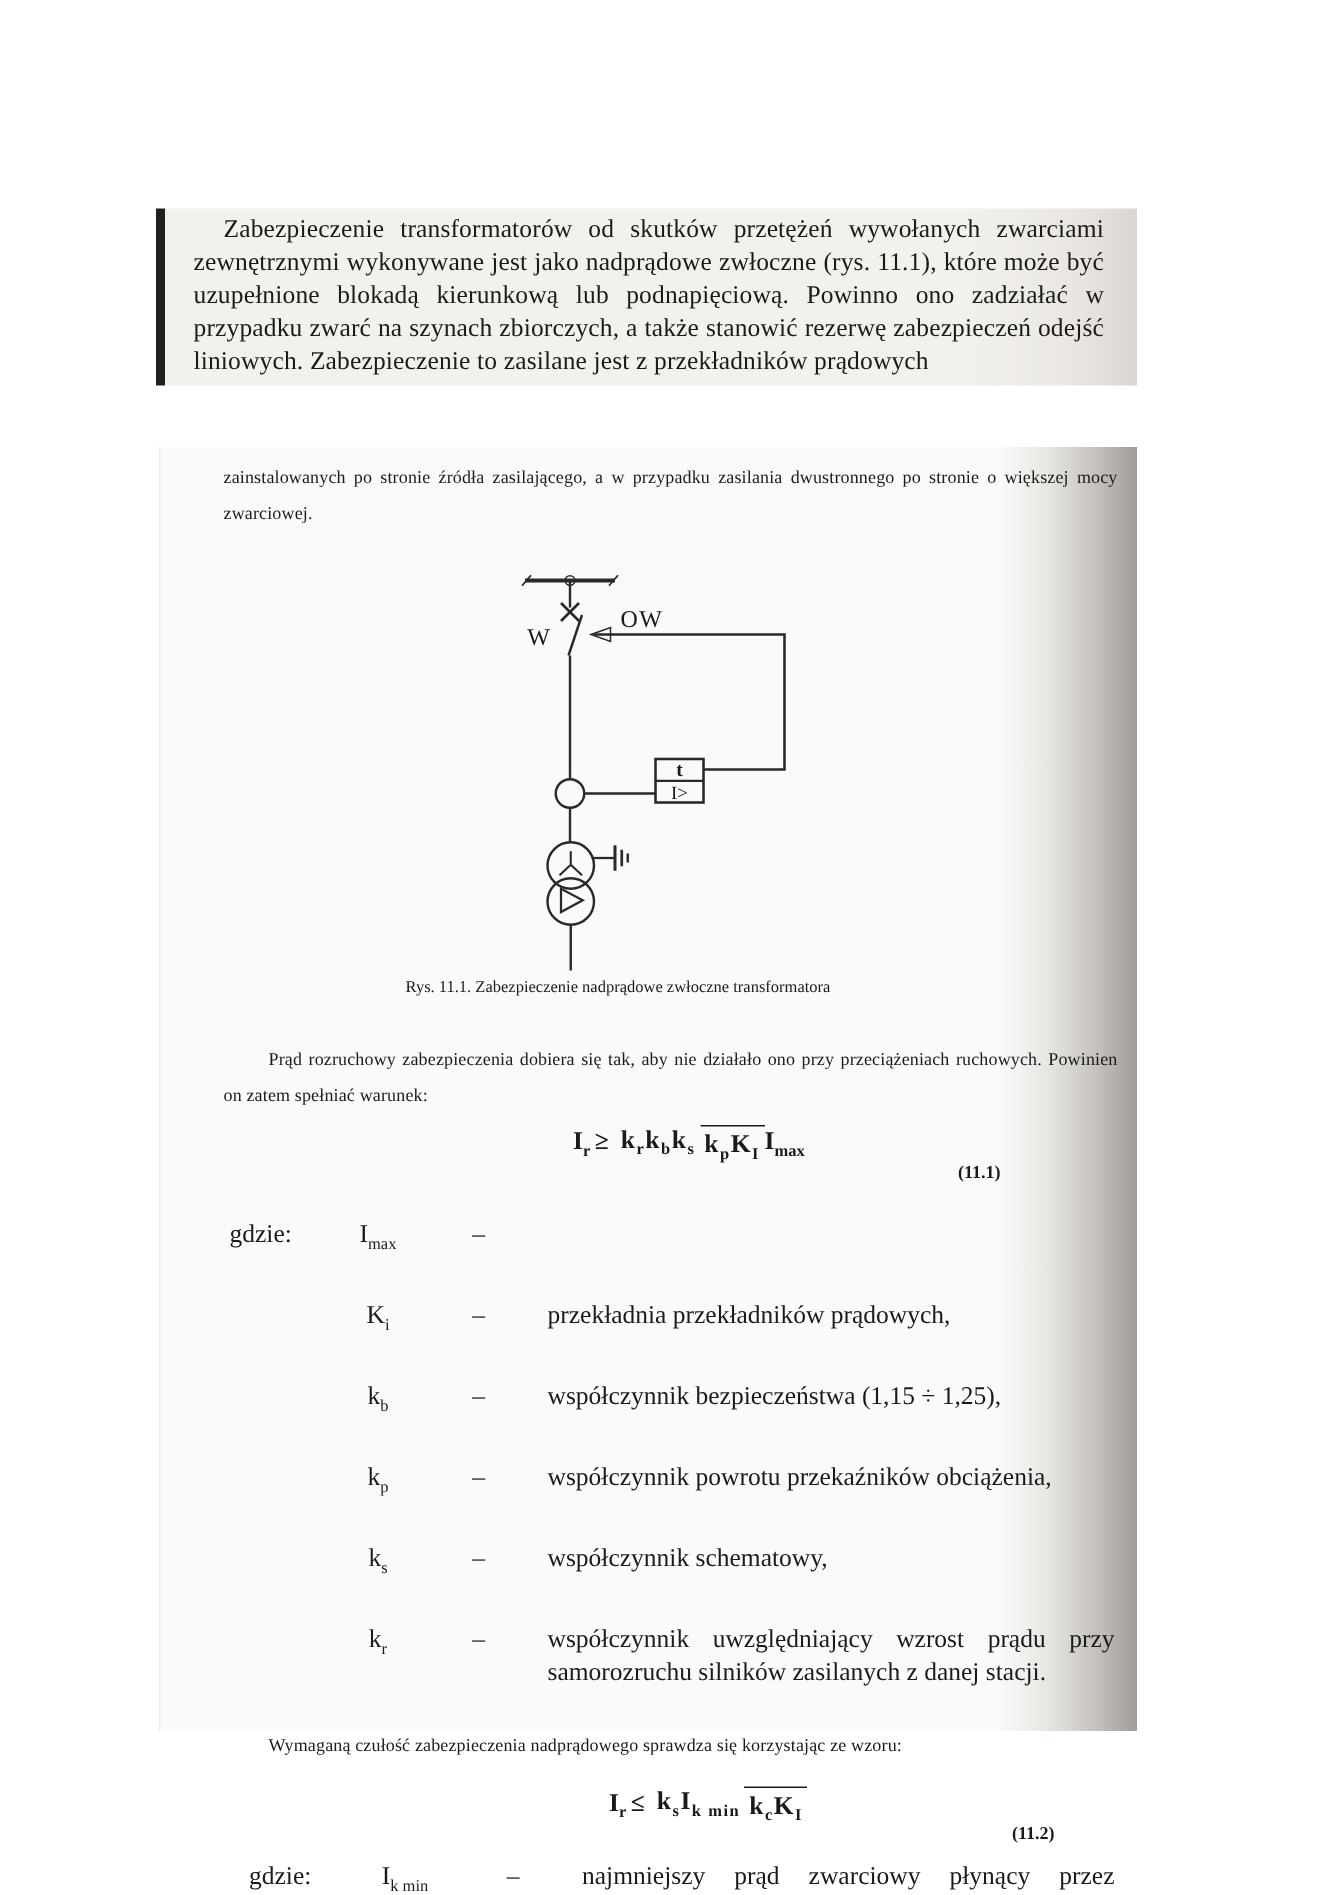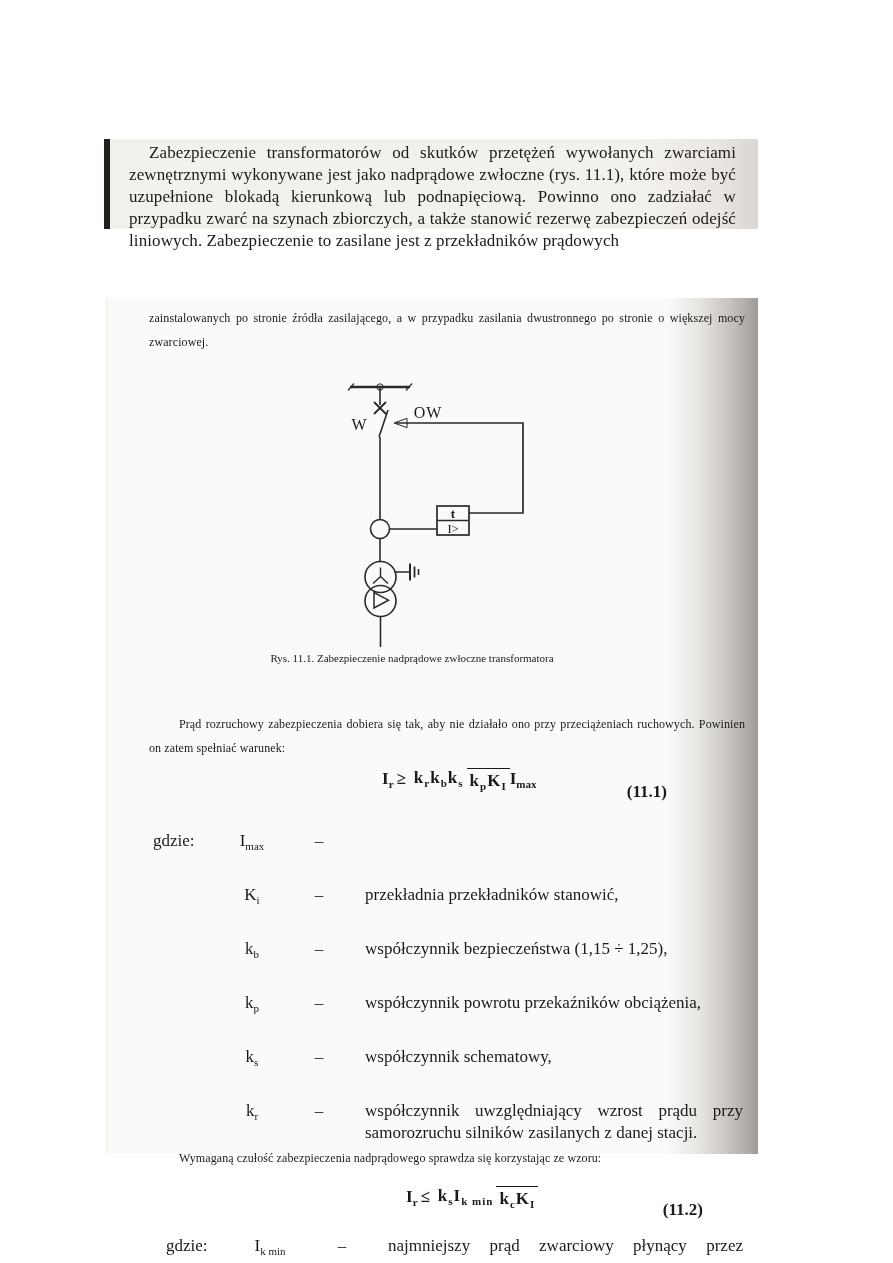--- a/index.html
+++ b/index.html
@@ -1,55 +1,55 @@
 <!DOCTYPE html>
 <html><head>
 <meta charset="utf-8">
 <style>
   html,body{margin:0;padding:0;background:#ffffff;}
   .page{position:relative;width:893px;height:1263px;background:#ffffff;overflow:hidden;
         font-family:"Liberation Serif", "DejaVu Serif", serif;color:#1b1a18;}
 
   
-  .strip{position:absolute;left:104px;top:139px;width:654px;height:90px;box-sizing:border-box;
+  .strip{position:absolute;left:104px;top:139px;width:654px;height:118px;box-sizing:border-box;
          background:linear-gradient(90deg,#f3f1ee 0%,#f3f1ee 82%,#e9e6e2 94%,#d9d5d0 100%);
          border-left:6px solid #22201e;
          padding:3px 22px 0 19px;}
   .strip p{margin:0;font-size:17px;line-height:22px;text-align:justify;text-indent:20px;
            letter-spacing:.1px;}
 
   
   .main{position:absolute;left:106px;top:298px;width:652px;height:856px;box-sizing:border-box;
         background:linear-gradient(90deg,rgba(0,0,0,0) 0%,rgba(0,0,0,0) 86%,rgba(140,134,127,.18) 91%,rgba(118,112,106,.42) 96%,rgba(97,93,89,.60) 100%),#fbfaf8;
         border-left:1px solid #eeeae5;
         padding:0 13px 0 42px;}
   .para{margin:0;font-size:12px;line-height:24px;text-align:justify;letter-spacing:.1px;}
   .indent{text-indent:30px;}
   .p2{margin-top:8px;}
-  .p3{margin-top:44px;}
-  .p4{margin-top:2px;}
+  .p3{margin-top:26px;}
+  .p4{margin-top:25px;}
 
   
   figure{margin:20px 0 0 152px;width:262px;height:276px;}
   figure svg{display:block;}
   .caption{margin:-2px 70px 0 0;font-size:11px;line-height:20px;text-align:center;text-indent:0;}
 
   
   .eqwrap{position:relative;height:48px;margin-top:8px;font-weight:bold;}
   .eq2wrap{margin-top:16px;}
   .eq{position:absolute;top:0;display:flex;align-items:center;font-size:17px;}
   .eq1pos{left:233px;}
   .eq2pos{left:257px;}
   sub{font-size:11px;line-height:0;}
   .rel{margin:0 5px 0 3px;font-size:17px;}
   .frac{display:inline-flex;align-items:center;line-height:1;}
   .frac .num{padding:0 3px 2px;}
   .frac .den{border-top:1.5px solid #1b1a18;padding:3px 3px 0;}
   .frac .t{letter-spacing:1px;}
-  .eqno{position:absolute;top:14px;font-size:17px;}
+  .eqno{position:absolute;top:24px;font-size:12px;}
   .no1{right:78px;}
   .no2{right:42px;}
 
   
   .where{display:grid;grid-template-columns:46px 42px 28px 1fr;font-size:17px;gap:32px;}
   .where1{margin:14px 0 0 4px;line-height:22px;}
   .where2{margin:0 0 0 17px;line-height:24px;grid-template-columns:46px 52px 28px 1fr;}
   .where .lbl{grid-column:1;}
   .where .trm{grid-column:2;text-align:center;white-space:nowrap;}
   .where .dsh{grid-column:3;text-align:center;}
@@ -152,21 +152,21 @@
     </div>
 
     <div class="where where1">
       <span class="lbl">gdzie:</span>
       <span class="trm"><span>I</span><sub>max</sub></span>
       <span class="dsh">–</span>
 
       <span class="lbl"></span>
       <span class="trm"><span>K</span><sub>i</sub></span>
       <span class="dsh">–</span>
-      <span class="def">przekładnia przekładników stanowić,</span>
+      <span class="def">przekładnia przekładników prądowych,</span>
 
       <span class="lbl"></span>
       <span class="trm"><span>k</span><sub>b</sub></span>
       <span class="dsh">–</span>
       <span class="def">współczynnik bezpieczeństwa (1,15 ÷ 1,25),</span>
 
       <span class="lbl"></span>
       <span class="trm"><span>k</span><sub>p</sub></span>
       <span class="dsh">–</span>
       <span class="def">współczynnik powrotu przekaźników obciążenia,</span>

